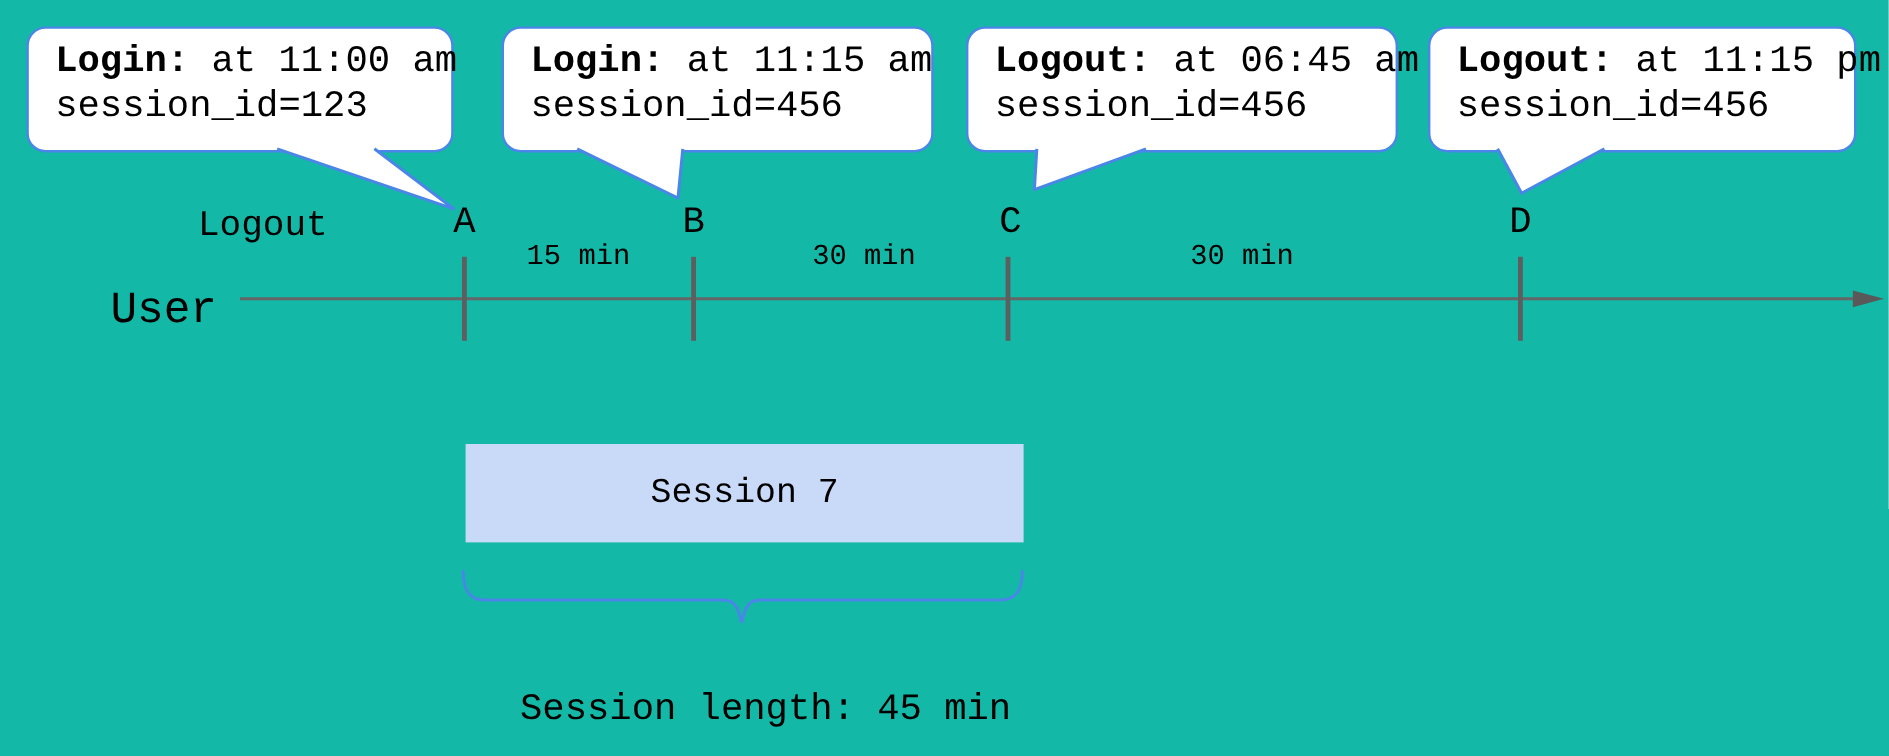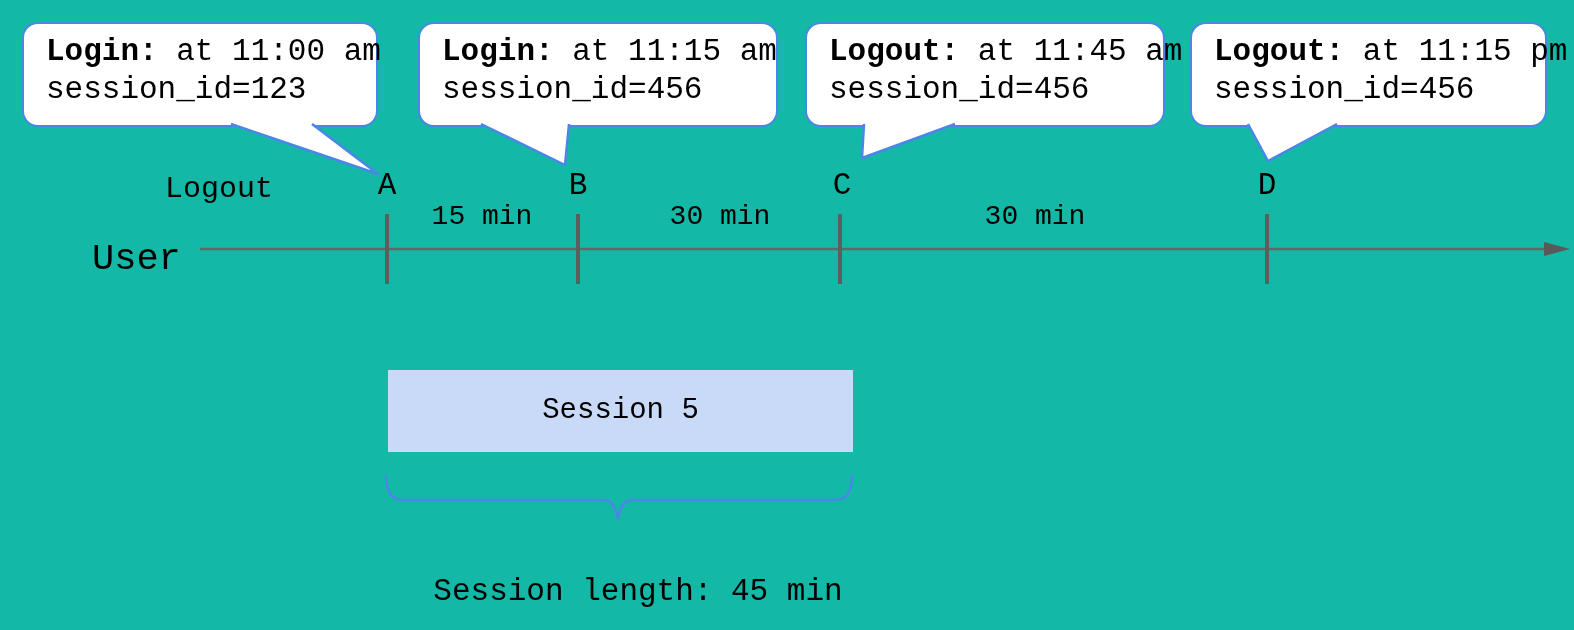--- a/index.html
+++ b/index.html
@@ -33,21 +33,21 @@
   .c2{left:418px;top:22px;width:360px;height:105px;}
   .c3{left:805px;top:22px;width:360px;height:105px;}
   .c4{left:1190px;top:22px;width:357px;height:105px;}
   .tail{position:absolute;overflow:visible;}
   .tail path{fill:#fff;stroke:var(--accent);stroke-width:2.5;stroke-linejoin:round;}
   .lbl{position:absolute;white-space:nowrap;}
   .center{transform:translateX(-50%);}
   .events{left:219px;top:172px;font-size:30px;}
   .user{left:92px;top:238px;font-size:37px;text-align:center;}
   .ticklbl{top:168px;font-size:31px;}
-  .interval{top:201px;font-size:28px;}
+  .interval{top:201px;font-size:24px;}
   .tick{position:absolute;top:214px;width:4px;height:70px;background:var(--tick);}
   .axis{position:absolute;left:198px;top:240px;}
   .session-box{
     position:absolute;left:388px;top:370px;width:465px;height:82px;
     background:var(--fill);
     font-size:29px;line-height:82px;text-align:center;
   }
   .brace{position:absolute;left:383px;top:473px;}
   .brace path{fill:none;stroke:var(--accent);stroke-width:2.5;stroke-linecap:round;}
   .session-length{left:638px;top:574px;font-size:31px;}
@@ -67,21 +67,21 @@
 
   <div class="callout c2">
     <div><span class="b">Login:</span><span> at 11:15 am</span></div>
     <div>session_id=456</div>
   </div>
   <svg class="tail" style="left:475px;top:123px;" width="96" height="45" viewBox="0 0 96 45">
       <path d="M6,1 L90,42 L94,1"></path>
     </svg>
 
   <div class="callout c3">
-    <div><span class="b">Logout:</span><span> at 11:45 am</span></div>
+    <div><span class="b">Logout:</span><span> at 06:45 am</span></div>
     <div>session_id=456</div>
   </div>
   <svg class="tail" style="left:856px;top:123px;" width="104" height="38" viewBox="0 0 104 38">
       <path d="M8,1 L6,35 L99,1"></path>
     </svg>
 
   <div class="callout c4">
     <div><span class="b">Logout:</span><span> at 11:15 pm</span></div>
     <div>session_id=456</div>
   </div>
@@ -104,21 +104,21 @@
   <svg class="axis" width="1376" height="18" viewBox="0 0 1376 18">
     <line x1="2" y1="9" x2="1350" y2="9" stroke="#666666" stroke-width="2.5"></line>
     <polygon points="1346,2 1372,9 1346,16" fill="#595959"></polygon>
   </svg>
 
   <div class="tick" style="left:385px;"></div>
   <div class="tick" style="left:576px;"></div>
   <div class="tick" style="left:838px;"></div>
   <div class="tick" style="left:1265px;"></div>
 
-  <div class="session-box">Session 5</div>
+  <div class="session-box">Session 7</div>
 
   <svg class="brace" width="472" height="50" viewBox="0 0 472 50">
     <path d="M3,3 C3,20 9,27 21,27 L219,27 C228,27 232,31 235,46 C238,31 242,27 251,27 L451,27 C463,27 469,20 469,3"></path>
   </svg>
 
   <div class="lbl session-length center">Session length: 45 min</div>
 
 </div>
 
 </body></html>

